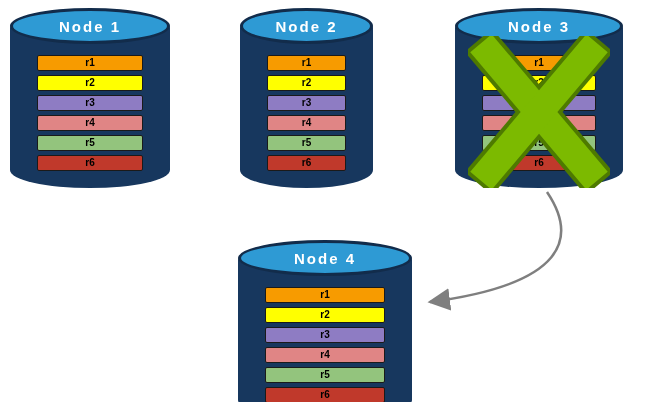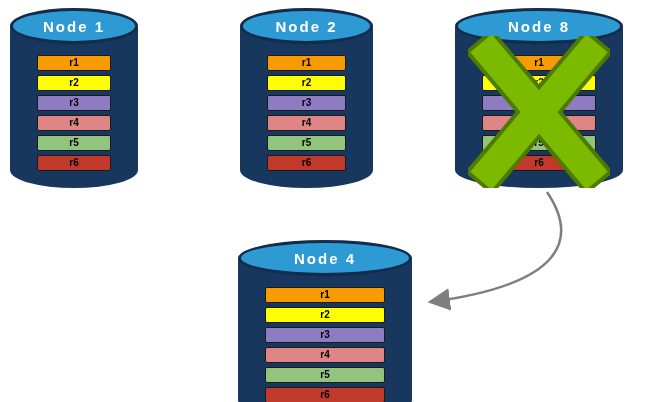--- a/index.html
+++ b/index.html
@@ -61,21 +61,21 @@
     color: #000000;
   }
 
   .overlay-svg { position: absolute; pointer-events: none; }
 </style>
 </head>
 <body>
 
 <div id="canvas">
 
-  <div class="node" style="left:10px; top:8px; width:128px; height:180px;">
+  <div class="node" style="left:10px; top:8px; width:160px; height:180px;">
     <div class="cyl-body"></div>
     <div class="cyl-top">
       <span class="node-title">Node 1</span>
     </div>
     <div class="rows">
       <div class="row" style="background-color: rgb(247, 155, 0);">r1</div>
       <div class="row" style="background-color: rgb(255, 255, 0);">r2</div>
       <div class="row" style="background-color: rgb(142, 124, 195);">r3</div>
       <div class="row" style="background-color: rgb(224, 133, 133);">r4</div>
       <div class="row" style="background-color: rgb(147, 196, 125);">r5</div>
@@ -94,21 +94,21 @@
       <div class="row" style="background-color: rgb(142, 124, 195);">r3</div>
       <div class="row" style="background-color: rgb(224, 133, 133);">r4</div>
       <div class="row" style="background-color: rgb(147, 196, 125);">r5</div>
       <div class="row" style="background-color: rgb(192, 57, 43);">r6</div>
     </div>
   </div>
 
   <div class="node" style="left:455px; top:8px; width:168px; height:180px;">
     <div class="cyl-body"></div>
     <div class="cyl-top">
-      <span class="node-title">Node 8</span>
+      <span class="node-title">Node 3</span>
     </div>
     <div class="rows">
       <div class="row" style="background-color: rgb(247, 155, 0);">r1</div>
       <div class="row" style="background-color: rgb(255, 255, 0);">r2</div>
       <div class="row" style="background-color: rgb(142, 124, 195);">r3</div>
       <div class="row" style="background-color: rgb(224, 133, 133);">r4</div>
       <div class="row" style="background-color: rgb(147, 196, 125);">r5</div>
       <div class="row" style="background-color: rgb(192, 57, 43);">r6</div>
     </div>
   </div>

